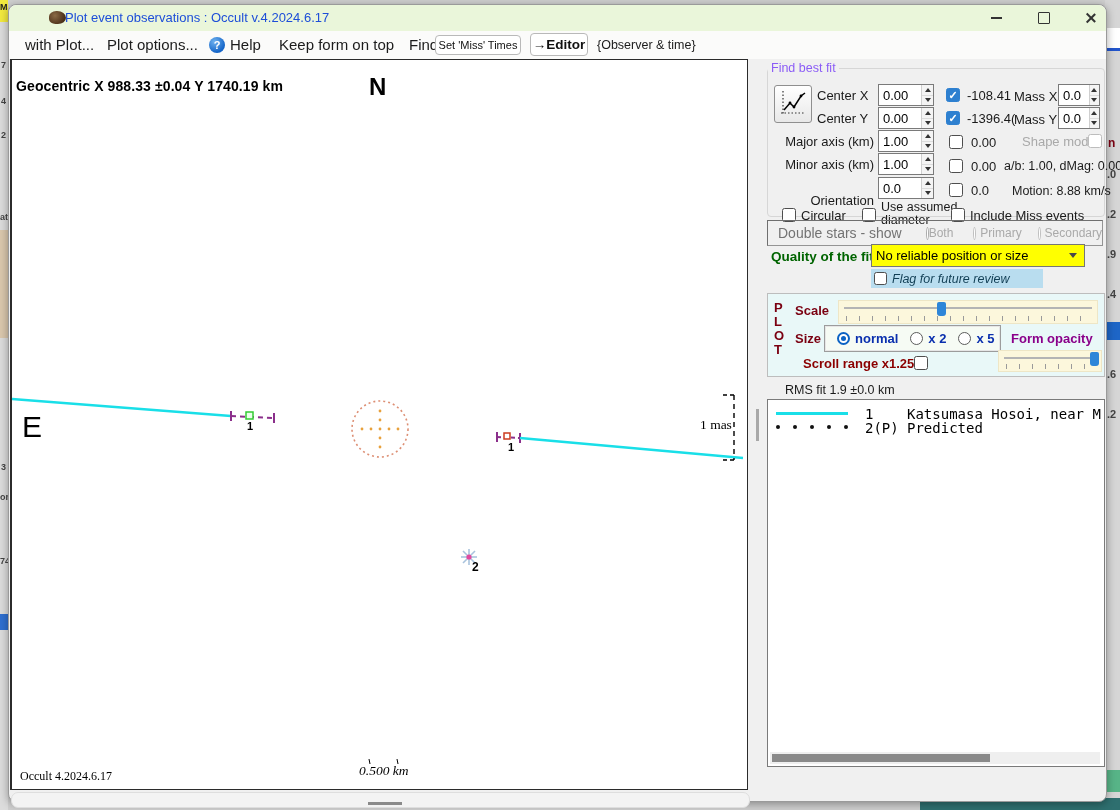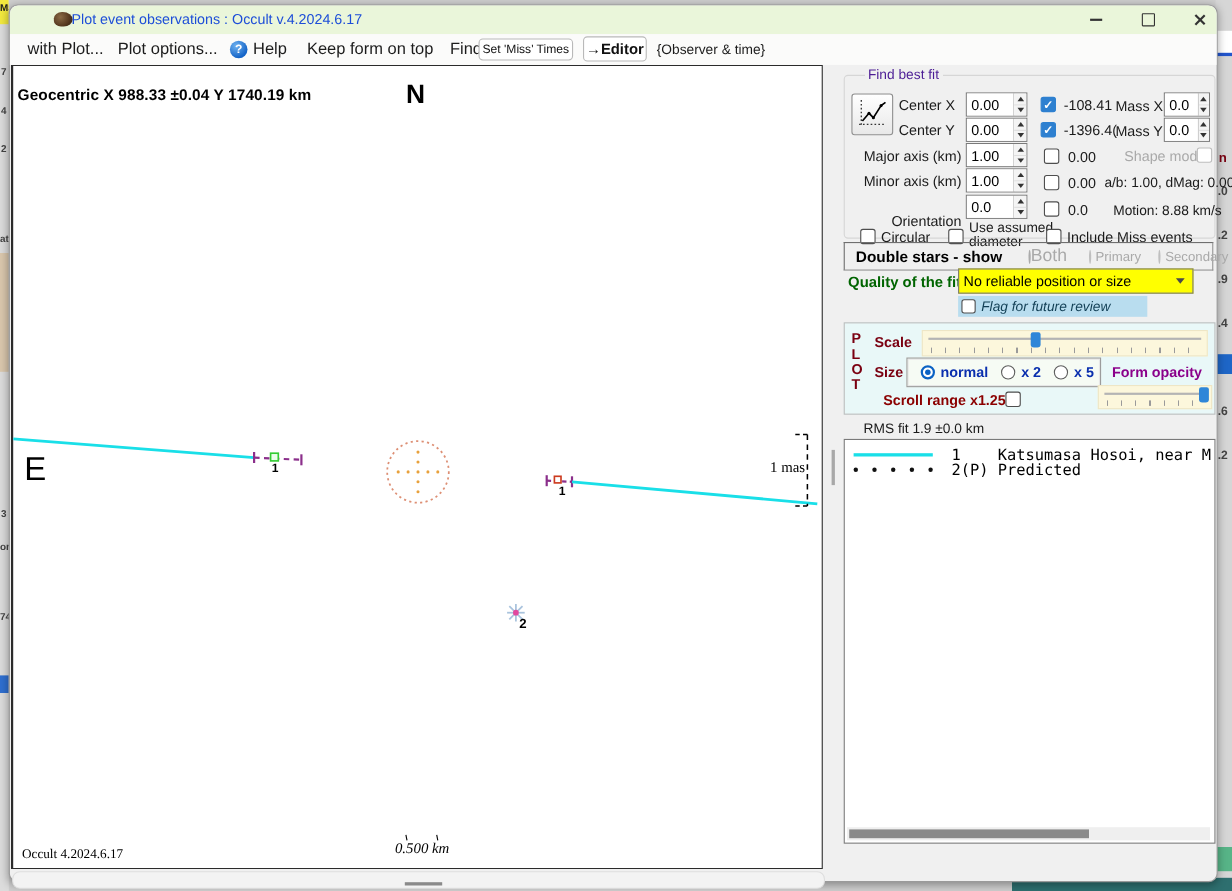--- a/index.html
+++ b/index.html
@@ -34,21 +34,21 @@
   
   .plot{left:1px;top:54px;width:738px;height:731px;background:#fff;
         border:1px solid #2b2b2b;border-left-width:2px;box-sizing:border-box}
   .plot-title{font-weight:bold;font-size:14px;color:#000;letter-spacing:.1px}
   .serif{font-family:"Liberation Serif","DejaVu Serif",serif}
   .plot-hscroll{left:2px;top:787px;width:737px;height:14px;background:#f3f3f3;border:1px solid #dedede;border-radius:7px}
   .plot-vthumb{left:747px;top:404px;width:3px;height:32px;background:#a8a8a8}
 
   
   .fbf{left:758px;top:56px;width:336px;height:154px;border:1px solid #d6d6d6;border-radius:4px;margin:0;padding:0}
-  .fbf legend{font-size:12.5px;color:#4c1d95;margin-left:18px;padding:0 3px}
+  .fbf legend{font-size:12.5px;color:#8b5cf6;margin-left:0;padding:0 3px}
   .lbl{font-size:13px;color:#1a1a1a}
   .cb{width:14px;height:14px;border:1px solid #4e4e4e;background:#fff;border-radius:2.5px;box-sizing:border-box}
   .cb.checked{background:#2e80d0;border-color:#2e80d0;color:#fff;font-size:11px;font-weight:bold;
               display:flex;align-items:center;justify-content:center}
   .cb.checked::after{content:"✓"}
   .cb.gray{border-color:#bdbdbd}
   .spin{display:flex;border:1px solid #7a7a7a;background:#fff;height:22px;box-sizing:border-box}
   .spin input{border:0;width:100%;font:13px "Liberation Sans",sans-serif;padding:1px 4px;outline:none;background:#fff}
   .spin .btns{width:17px;border-left:1px solid #cfcfcf;display:flex;flex-direction:column}
   .spin .btns>div{flex:1;display:flex;align-items:center;justify-content:center;background:#f4f4f4}
@@ -330,23 +330,23 @@
 
     <span class="abs cb" style="left:14px;top:133px"></span>
     <span class="abs lbl nw" style="left:33px;top:133px">Circular</span>
     <span class="abs cb" style="left:94px;top:133px"></span>
     <span class="abs lbl" style="left:113px;top:126px;width:88px;line-height:1.05;font-size:12.5px">Use assumed diameter</span>
     <span class="abs cb" style="left:183px;top:133px"></span>
     <span class="abs lbl nw" style="left:202px;top:133px">Include Miss events</span>
   </fieldset>
 
   <div class="abs dstars">
-    <span class="nw" style="margin-left:10px;font-size:14px;font-weight:bold;color:#000000">Double stars - show</span>
+    <span class="nw" style="margin-left:10px;font-size:14px;font-weight:normal;color:#737373">Double stars - show</span>
     <span class="radio gsel" style="margin-left:24px"></span>
-    <span class="nw graytext" style="margin-left:0;font-size:16px">Both</span>
+    <span class="nw graytext" style="margin-left:0;font-size:12px">Both</span>
     <span class="radio gray" style="margin-left:20px"></span>
     <span class="nw graytext" style="margin-left:4px;font-size:12px">Primary</span>
     <span class="radio gray" style="margin-left:16px"></span>
     <span class="nw graytext" style="margin-left:4px;font-size:12px">Secondary</span>
   </div>
 
   <span class="abs qlabel nw" style="left:762px;top:244px">Quality of the fit</span>
   <div class="abs qselect">
     <span class="txt nw">No reliable position or size</span>
     <span class="chev"></span>

